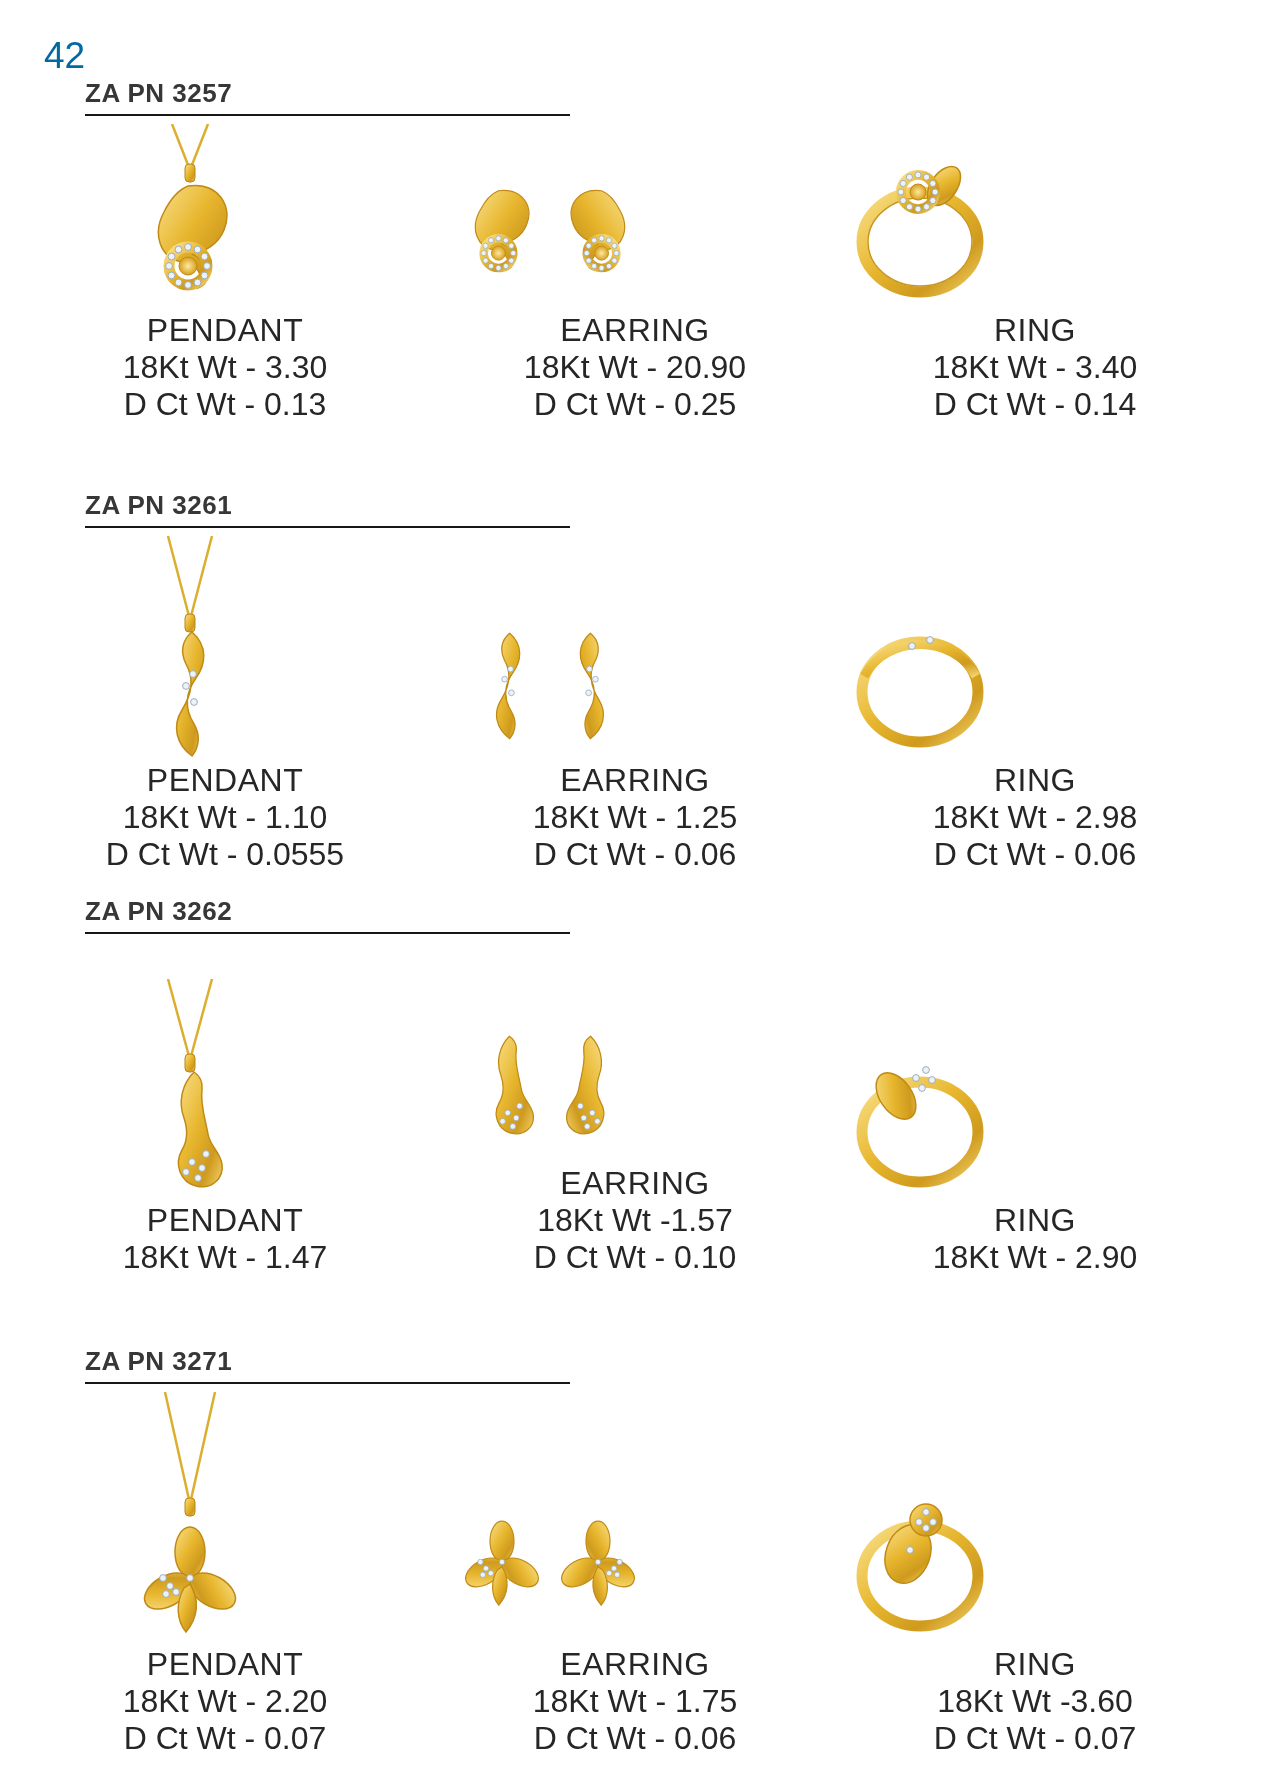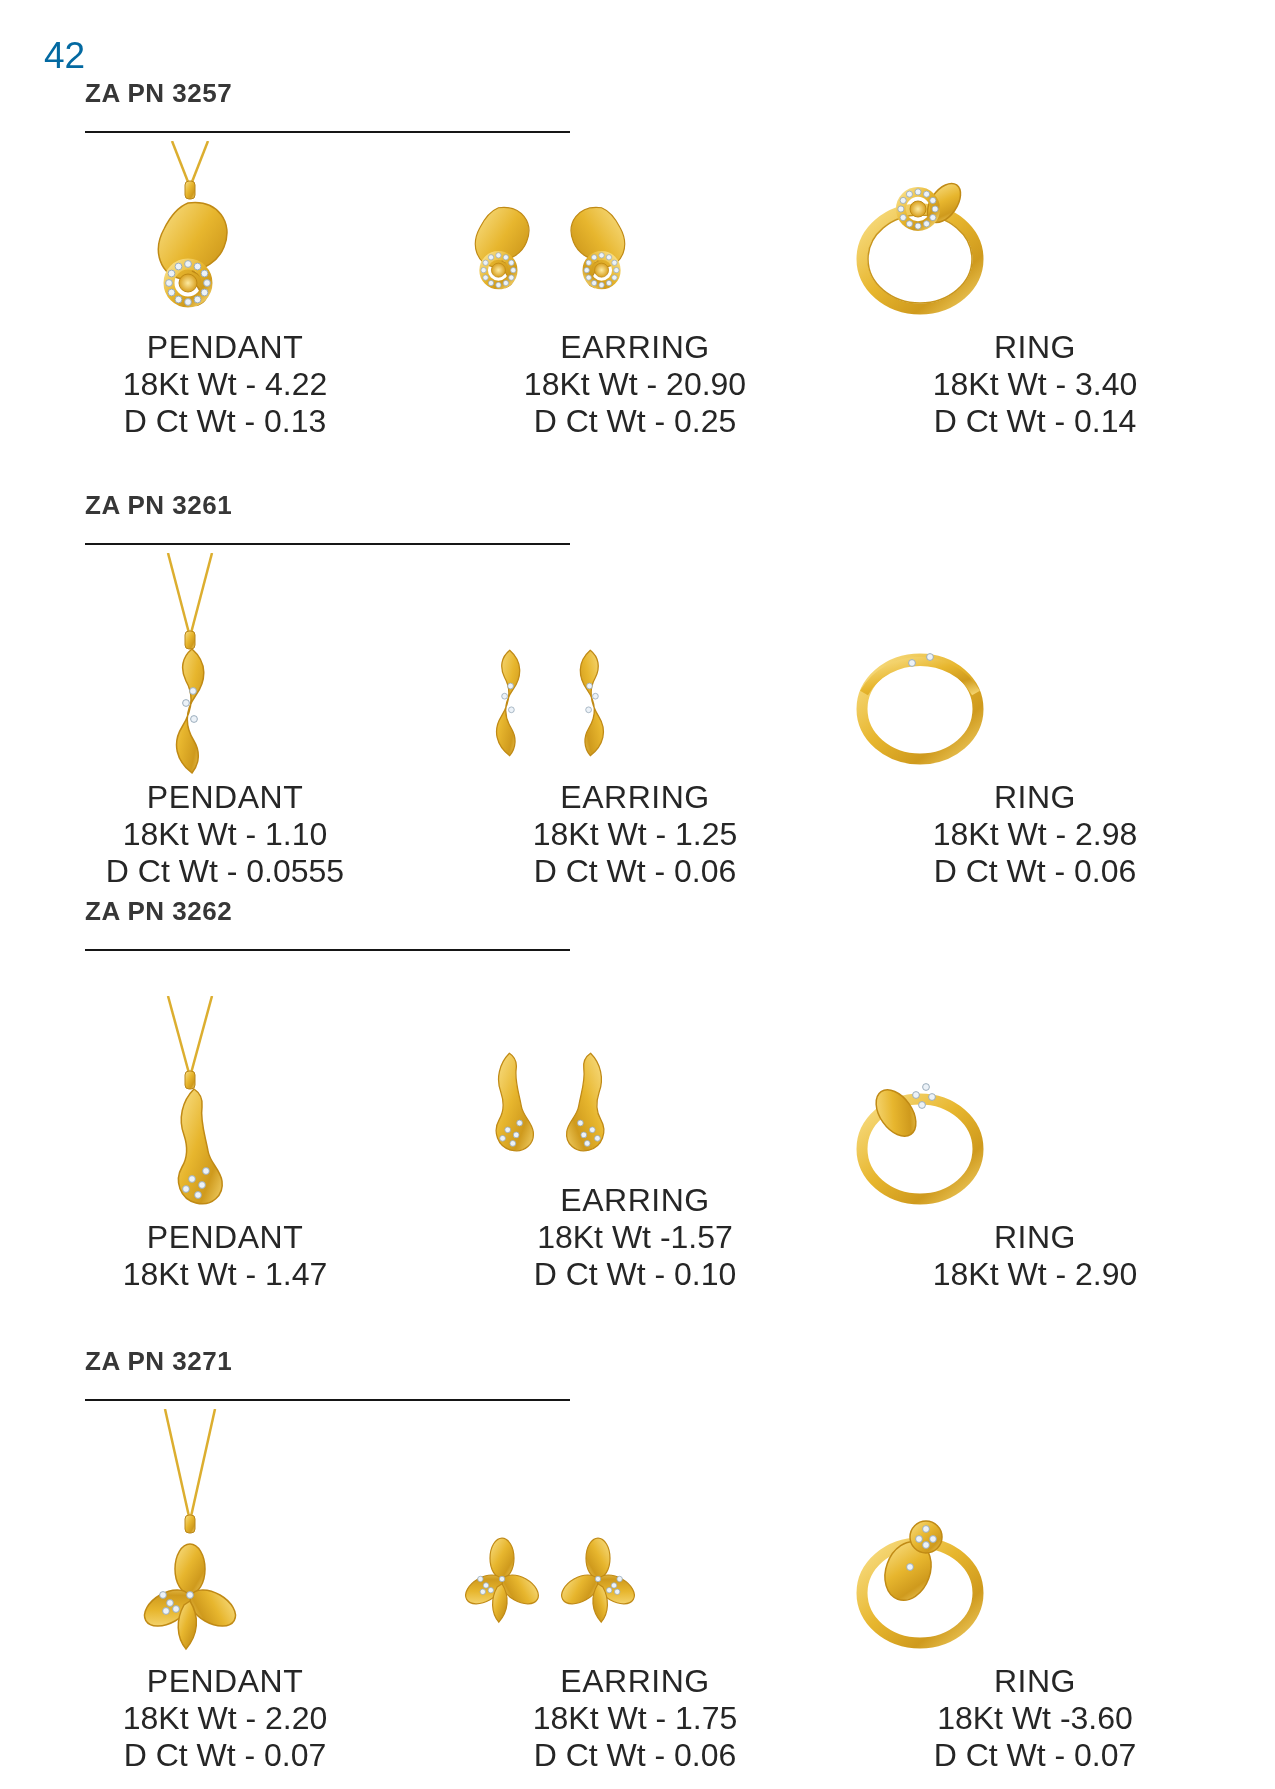--- a/index.html
+++ b/index.html
@@ -10,21 +10,21 @@
   .page-number{
     position:absolute;left:44px;top:22px;font-size:37px;color:#0369a1;margin-top:13px;
   }
   .group{position:absolute;left:65px;width:1160px;}
   .g1{top:78px;}
   .g2{top:490px;}
   .g3{top:896px;}
   .g4{top:1346px;}
   .code{
     margin:0 0 0 20px;width:485px;font-size:26px;font-weight:bold;color:#373737;
-    letter-spacing:0.5px;padding-bottom:22px;border-bottom:2px solid #161616;
+    letter-spacing:0.5px;padding-bottom:5px;border-bottom:2px solid #161616;
   }
   .row{position:relative;}
   .g1 .row{height:307px;}
   .g2 .row{height:345px;}
   .g3 .row{height:342px;}
   .g4 .row{height:373px;}
   .item{
     position:absolute;top:0;width:340px;height:100%;
     display:flex;flex-direction:column;text-align:center;
   }
@@ -121,21 +121,21 @@
           <svg width="150" height="188" viewBox="0 0 150 188">
             <g stroke="#dcae2f" stroke-width="2.5">
               <line x1="75" y1="46" x2="57" y2="0"></line>
                 <line x1="75" y1="46" x2="93" y2="0"></line>
             </g>
             <rect x="70" y="40" width="10" height="18" rx="4" fill="url(#goldg)" stroke="#b9861a"></rect>
             <use href="#body1" transform="translate(75 120)"></use>
           </svg>
         </div>
         <div class="t type">PENDANT</div>
-        <div class="t">18Kt Wt - 4.22</div>
+        <div class="t">18Kt Wt - 3.30</div>
         <div class="t">D Ct Wt - 0.13</div>
       </div>
       <div class="item c2">
         <div class="art earring-art">
           <svg width="240" height="150" viewBox="0 0 240 150">
             <use href="#body1" transform="translate(70 80) scale(0.78)"></use>
             <use href="#body1" transform="translate(170 80) scale(-0.78 0.78)"></use>
           </svg>
         </div>
         <div class="t type">EARRING</div>

